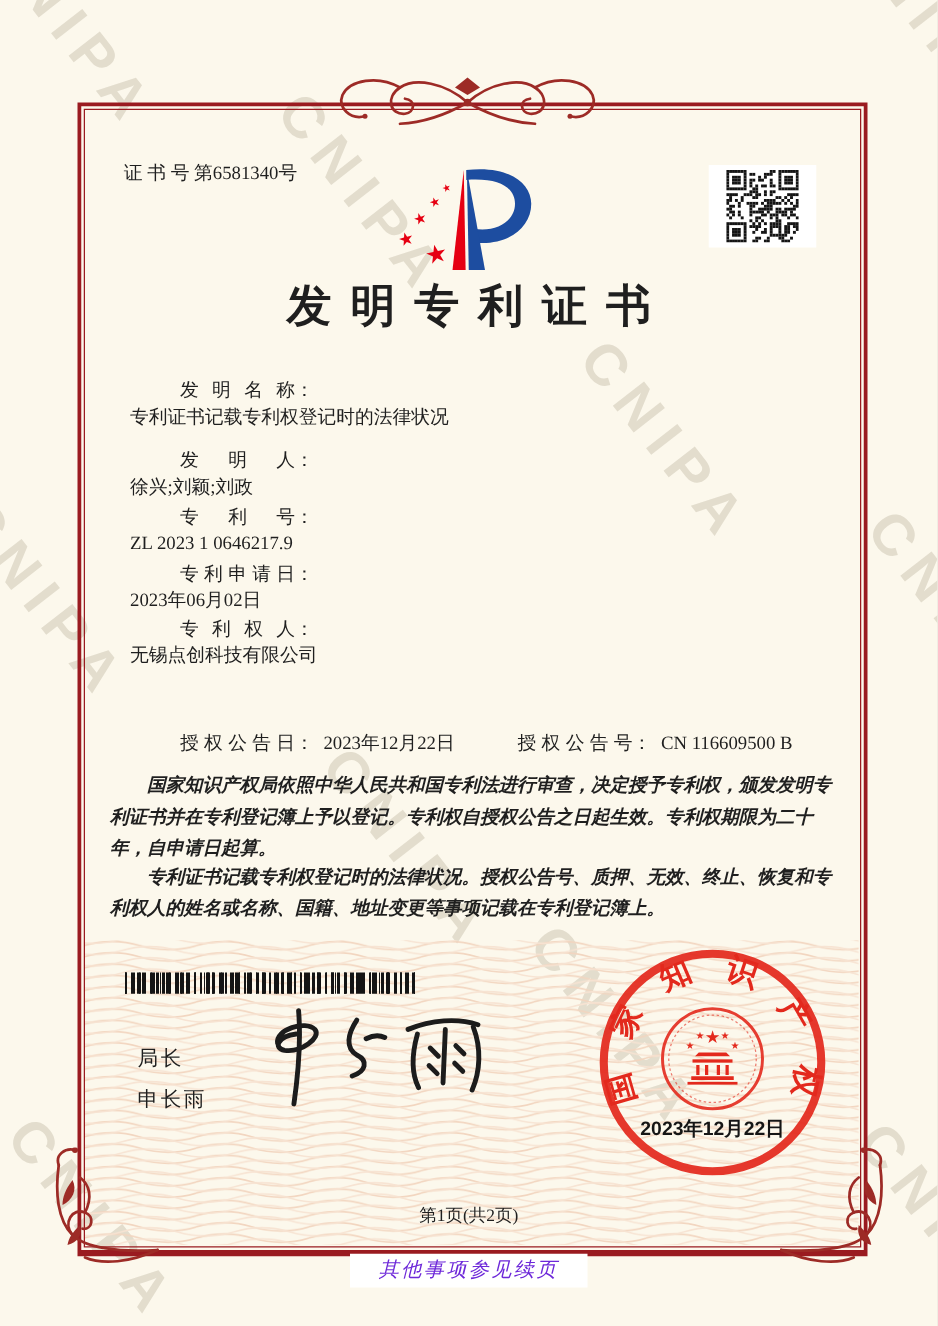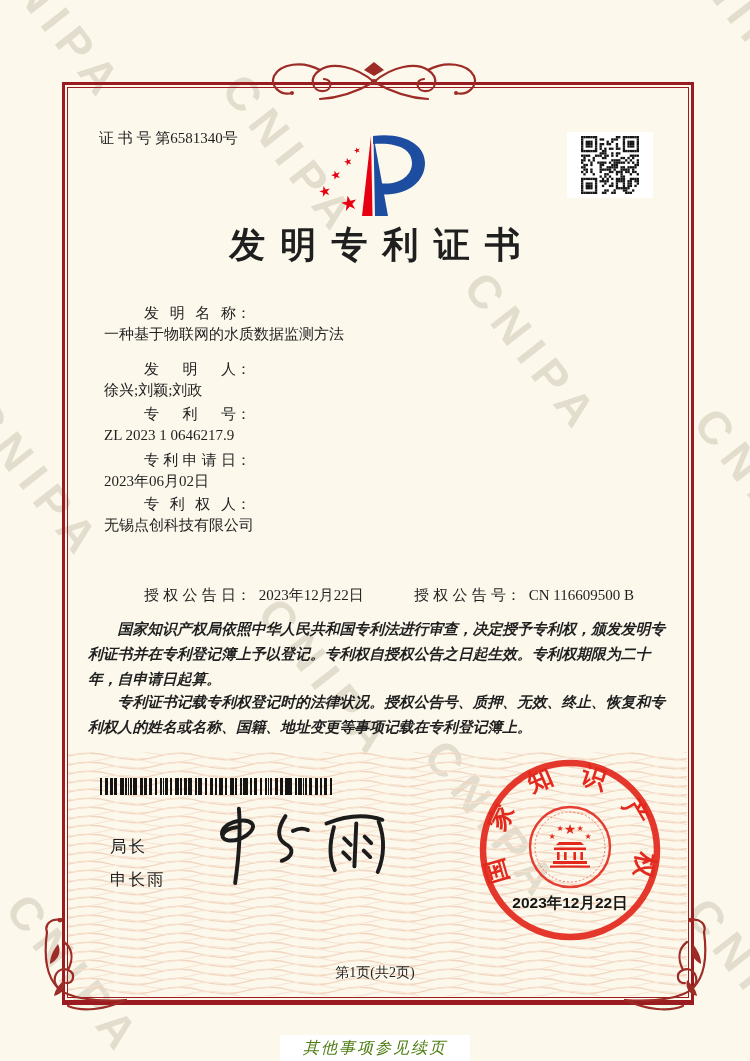--- a/index.html
+++ b/index.html
@@ -68,21 +68,21 @@
     font-family:"Liberation Sans","DejaVu Sans",sans-serif; font-size:16.5px;}
   .signer div{margin-bottom:11px; letter-spacing:2px;}
   .sig{position:absolute; left:196px; top:798px; z-index:5;}
   .seal{position:absolute; left:475px; top:755px; z-index:5;}
   
   .page-info{position:absolute; left:0; top:964px; width:100%; text-align:center;
     font-size:14px; z-index:4;}
   .note-box{
     position:absolute; left:280px; top:1003px; width:190px; height:27px; z-index:4;
     background:#ffffff; display:flex; align-items:center; justify-content:center;
-    font-size:16px; font-style:italic; letter-spacing:2px; color:#4d7c0f;margin-top:32px;
+    font-size:16px; font-style:italic; letter-spacing:2px; color:#6d28d9;
   }
 </style>
 </head>
 <body>
 
 <div class="page">
 
   <span class="wm wm1">CNIPA</span>
   <span class="wm wm2">CNIPA</span>
   <span class="wm wm3">CNIPA</span>
@@ -473,21 +473,21 @@
         <rect x="42.56" y="53.76" width="2.24" height="2.24"></rect>
         <rect x="44.80" y="53.76" width="2.24" height="2.24"></rect>
         <rect x="47.04" y="53.76" width="2.24" height="2.24"></rect>
       </svg>
   </div>
 
   <h1 class="title">发明专利证书</h1>
 
   <div class="row" style="top:303px">
     <span class="flabel">发明名称</span><span class="fcolon">：</span>
-    <span class="fvalue">一种基于物联网的水质数据监测方法</span>
+    <span class="fvalue">专利证书记载专利权登记时的法律状况</span>
   </div>
   <div class="row" style="top:359px">
     <span class="flabel">发明人</span><span class="fcolon">：</span>
     <span class="fvalue">徐兴;刘颖;刘政</span>
   </div>
   <div class="row" style="top:404px">
     <span class="flabel">专利号</span><span class="fcolon">：</span>
     <span class="fvalue">ZL 2023 1 0646217.9</span>
   </div>
   <div class="row" style="top:450px">

